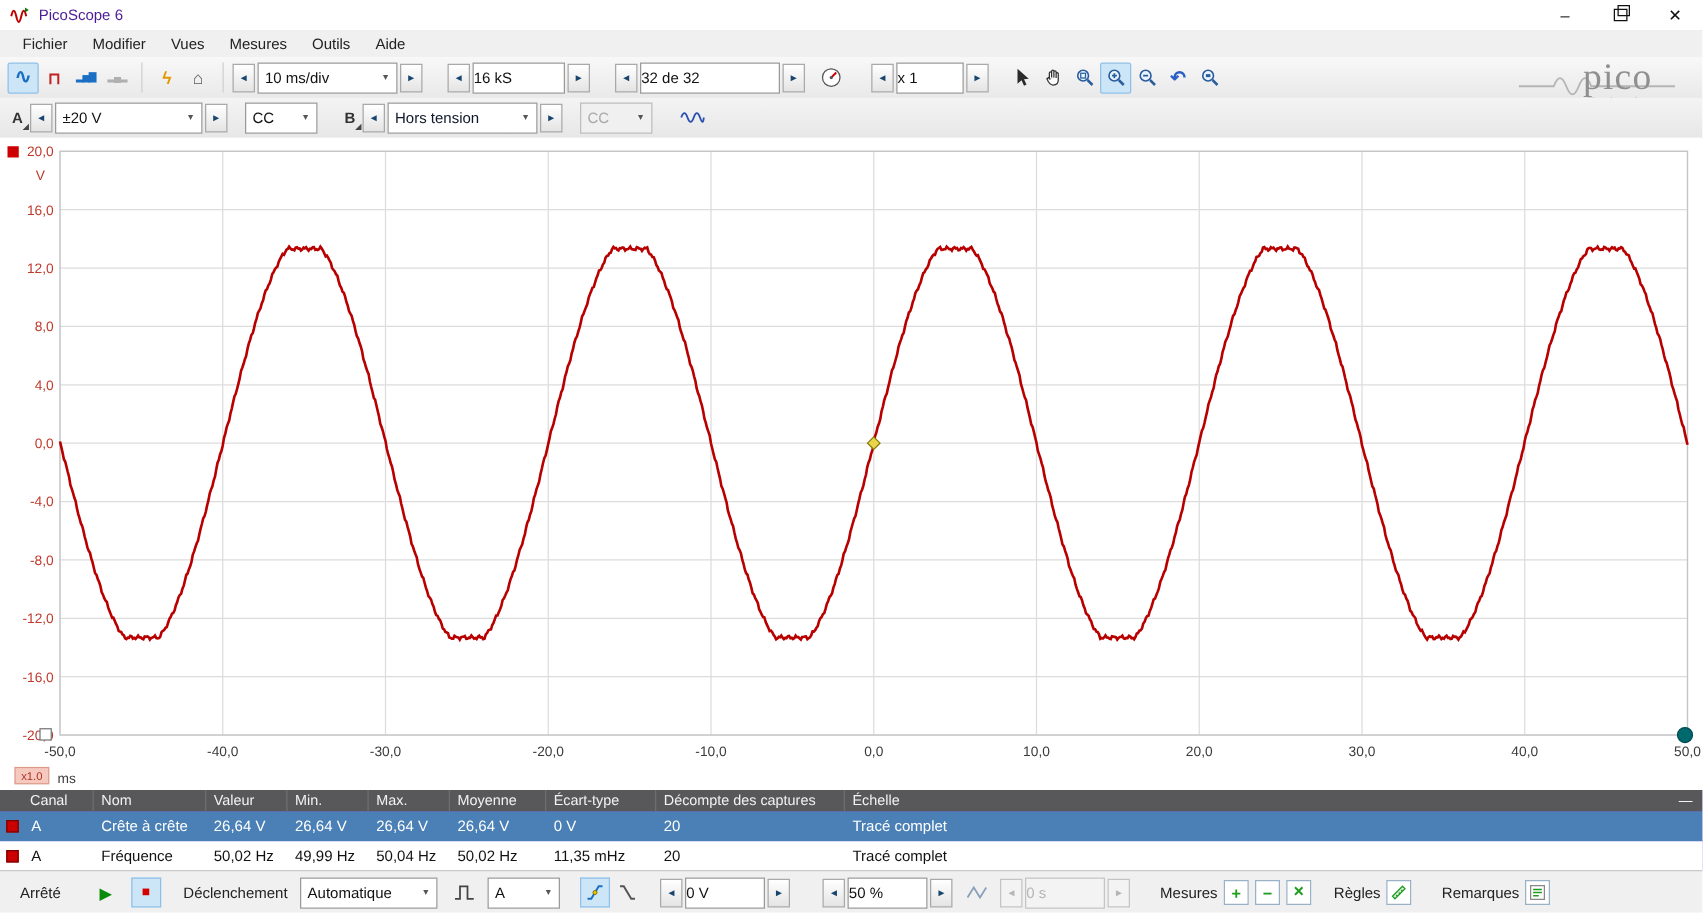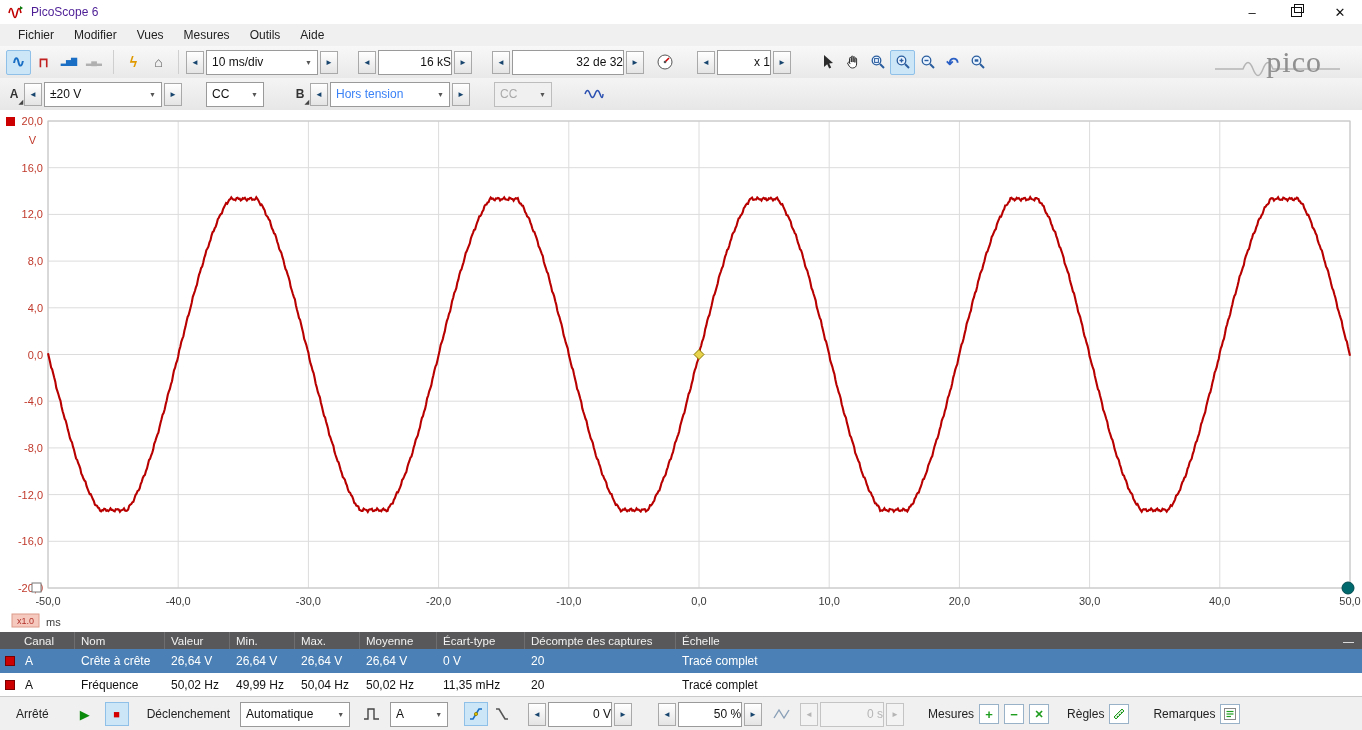--- a/index.html
+++ b/index.html
@@ -25,34 +25,34 @@
   .tb-btn.sel{background:#cde6f7;border-color:#8fc0e8}
   .glyph-blue{color:#1a6fc4;font-size:16px;font-weight:bold;line-height:1}
   .glyph-red{color:#c22121;font-size:13px;font-weight:bold;line-height:1}
   .glyph-orange{color:#e09a00;font-size:14px;font-weight:bold;line-height:1}
   .glyph-gray{color:#5a5a5a;font-size:14px;line-height:1}
   .glyph-undo{color:#2a5fc4;font-size:15px;font-weight:bold;line-height:1}
   .bars{font-size:8px;color:#1a6fc4;letter-spacing:-1px;line-height:1}
   .bars.dis{color:#b0b0b0}
   .sep{width:1px;height:24px;background:#cfcfcf;margin:0 7px}
   .spin{width:18px;height:23px;border:1px solid #a9a9a9;background:linear-gradient(#fff,#e4e4e4);color:#17456e;font-size:8px;display:flex;align-items:center;justify-content:center;padding:0}
-  .field{height:23px;border:1px solid #9a9a9a;background:#fff;display:flex;align-items:center;justify-content:flex-end;margin:0 2px;color:#111}
+  .field{height:23px;border:1px solid #9a9a9a;background:#fff;display:flex;align-items:center;justify-content:flex-start;margin:0 2px;color:#111}
   .combo{height:23px;border:1px solid #9a9a9a;background:#fff;display:flex;align-items:center;justify-content:space-between;padding:0 5px;margin:0 2px;color:#111}
   .dd{font-size:7px;color:#555;margin-left:6px}
-  .gap8{margin-left:8px}.gap14{margin-left:24px}.gap20{margin-left:20px}
+  .gap8{margin-left:8px}.gap14{margin-left:14px}.gap20{margin-left:20px}
   .logo{position:absolute;right:22px;top:1px;width:125px;height:44px}
   .logo .brand{position:absolute;right:18px;top:-2px;font-family:"Liberation Serif",serif;font-size:30px;color:#8f8f8f;letter-spacing:1px}
   .logo .sub{position:absolute;right:10px;top:30px;font-size:10px;color:#9a9a9a;letter-spacing:1px}
   .logo svg{position:absolute;left:0;top:0}
 
   
   .channelbar{top:78px;height:32px;background:linear-gradient(#f4f4f4,#e7e7e7);border-bottom:1px solid #cfcfcf;padding-left:4px}
   .chan-label{position:relative;width:20px;height:24px;display:flex;align-items:center;justify-content:center;font-weight:bold;color:#333}
   .chan-label .corner{position:absolute;right:1px;bottom:1px;font-size:6px;color:#444}
-  .blue-text{color:#3b82f6}
+  .blue-text{color:#0f172a}
   .combo.dis{background:#f0f0f0;color:#aaa;border-color:#bdbdbd}
 
   
   .scope{position:absolute;top:110px;left:0;width:1362px;height:522px;background:#fff}
   svg text{font-family:"Liberation Sans",sans-serif}
   .xtick{font-size:11px;fill:#3a3a3a}
   .ytick{font-size:11px;fill:#c0392b}
   .badge-text{font-size:9px;fill:#b03028}
   .xunit{font-size:11px;fill:#3a3a3a}
 

